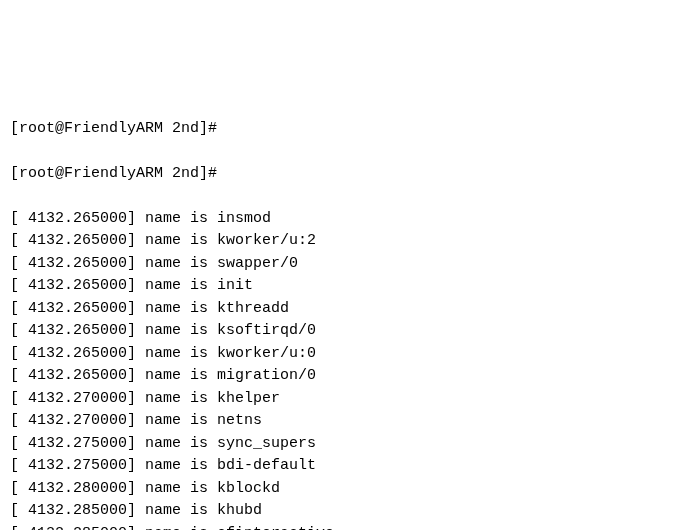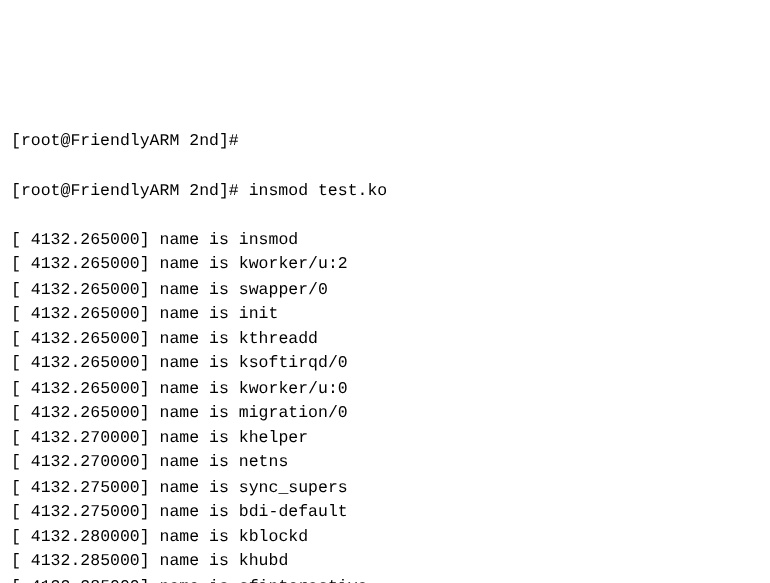--- a/index.html
+++ b/index.html
@@ -31,18 +31,18 @@
       flex: 1;
     }
   </style>
 </head>
 <body>
 
 
 
 <div>
 <span class="terminal-line">[root@FriendlyARM 2nd]#</span>
-<span class="prompt-line"><span>[root@FriendlyARM 2nd]# </span><input class="command-input" value="insmod test.ko" style=""></span>
+<span class="prompt-line"><span>[root@FriendlyARM 2nd]# </span></span>
 <div id="log-lines"><span class="terminal-line">[ <span>4132.265000</span>] <span>name is</span> <span>insmod</span></span><span class="terminal-line">[ <span>4132.265000</span>] <span>name is</span> <span>kworker/u:2</span></span><span class="terminal-line">[ <span>4132.265000</span>] <span>name is</span> <span>swapper/0</span></span><span class="terminal-line">[ <span>4132.265000</span>] <span>name is</span> <span>init</span></span><span class="terminal-line">[ <span>4132.265000</span>] <span>name is</span> <span>kthreadd</span></span><span class="terminal-line">[ <span>4132.265000</span>] <span>name is</span> <span>ksoftirqd/0</span></span><span class="terminal-line">[ <span>4132.265000</span>] <span>name is</span> <span>kworker/u:0</span></span><span class="terminal-line">[ <span>4132.265000</span>] <span>name is</span> <span>migration/0</span></span><span class="terminal-line">[ <span>4132.270000</span>] <span>name is</span> <span>khelper</span></span><span class="terminal-line">[ <span>4132.270000</span>] <span>name is</span> <span>netns</span></span><span class="terminal-line">[ <span>4132.275000</span>] <span>name is</span> <span>sync_supers</span></span><span class="terminal-line">[ <span>4132.275000</span>] <span>name is</span> <span>bdi-default</span></span><span class="terminal-line">[ <span>4132.280000</span>] <span>name is</span> <span>kblockd</span></span><span class="terminal-line">[ <span>4132.285000</span>] <span>name is</span> <span>khubd</span></span><span class="terminal-line">[ <span>4132.285000</span>] <span>name is</span> <span>cfinteractive</span></span></div>
 </div>
 
 
 
 
 </body></html>

